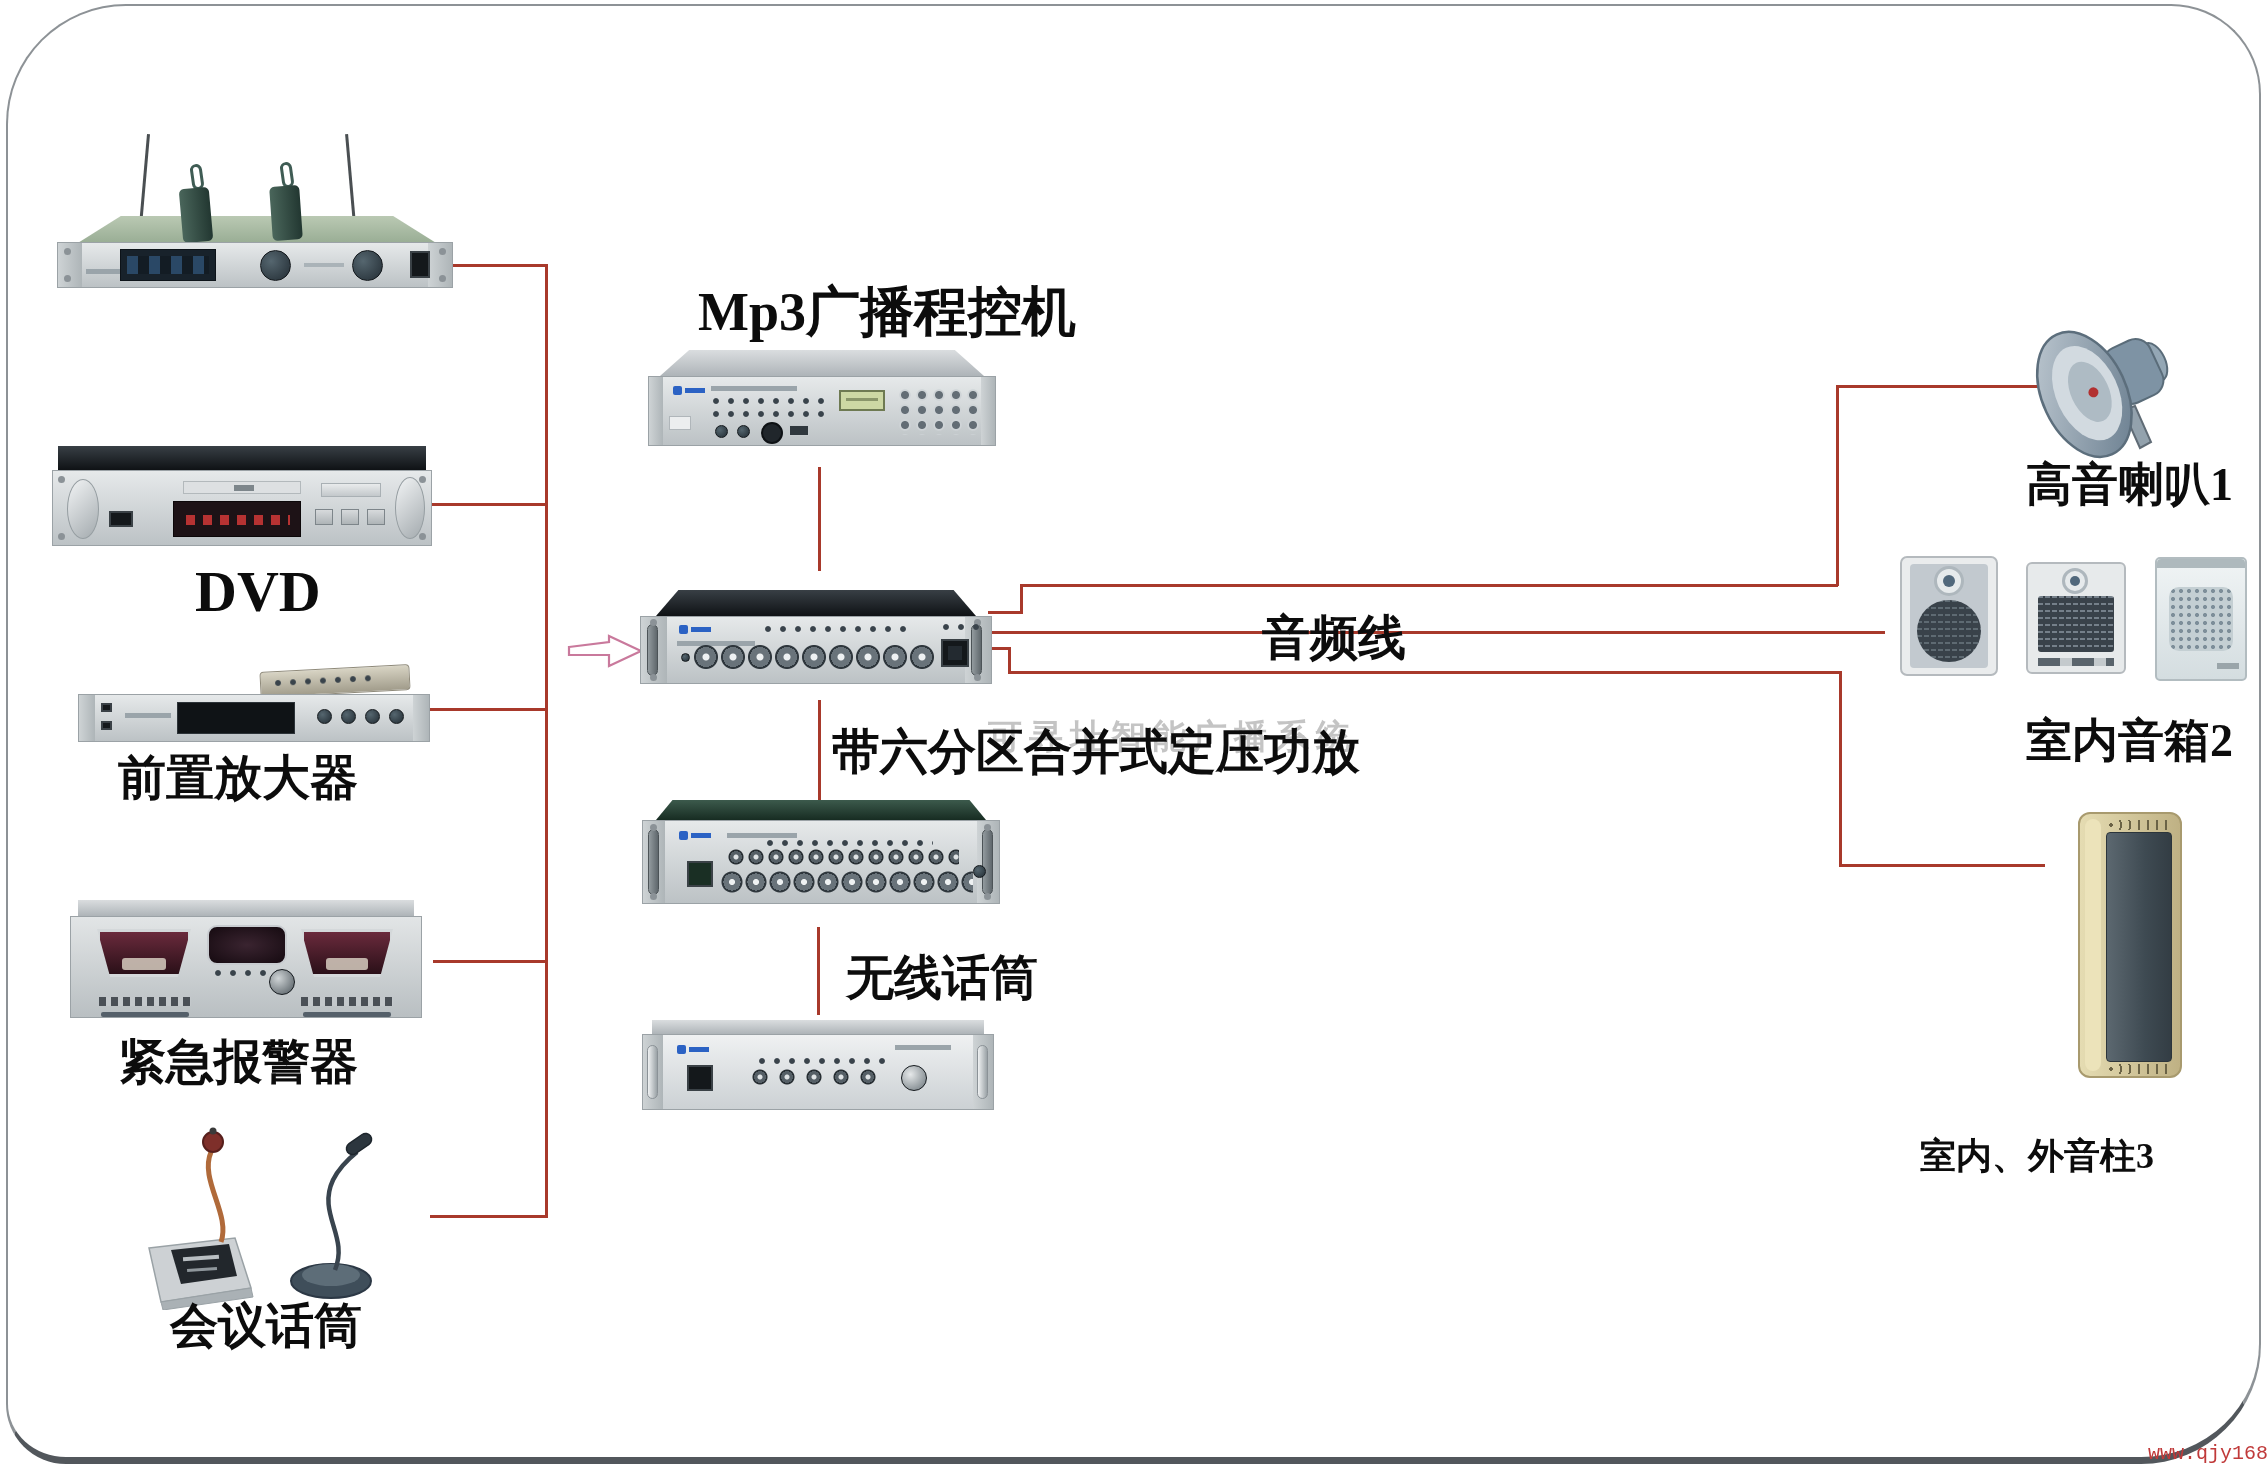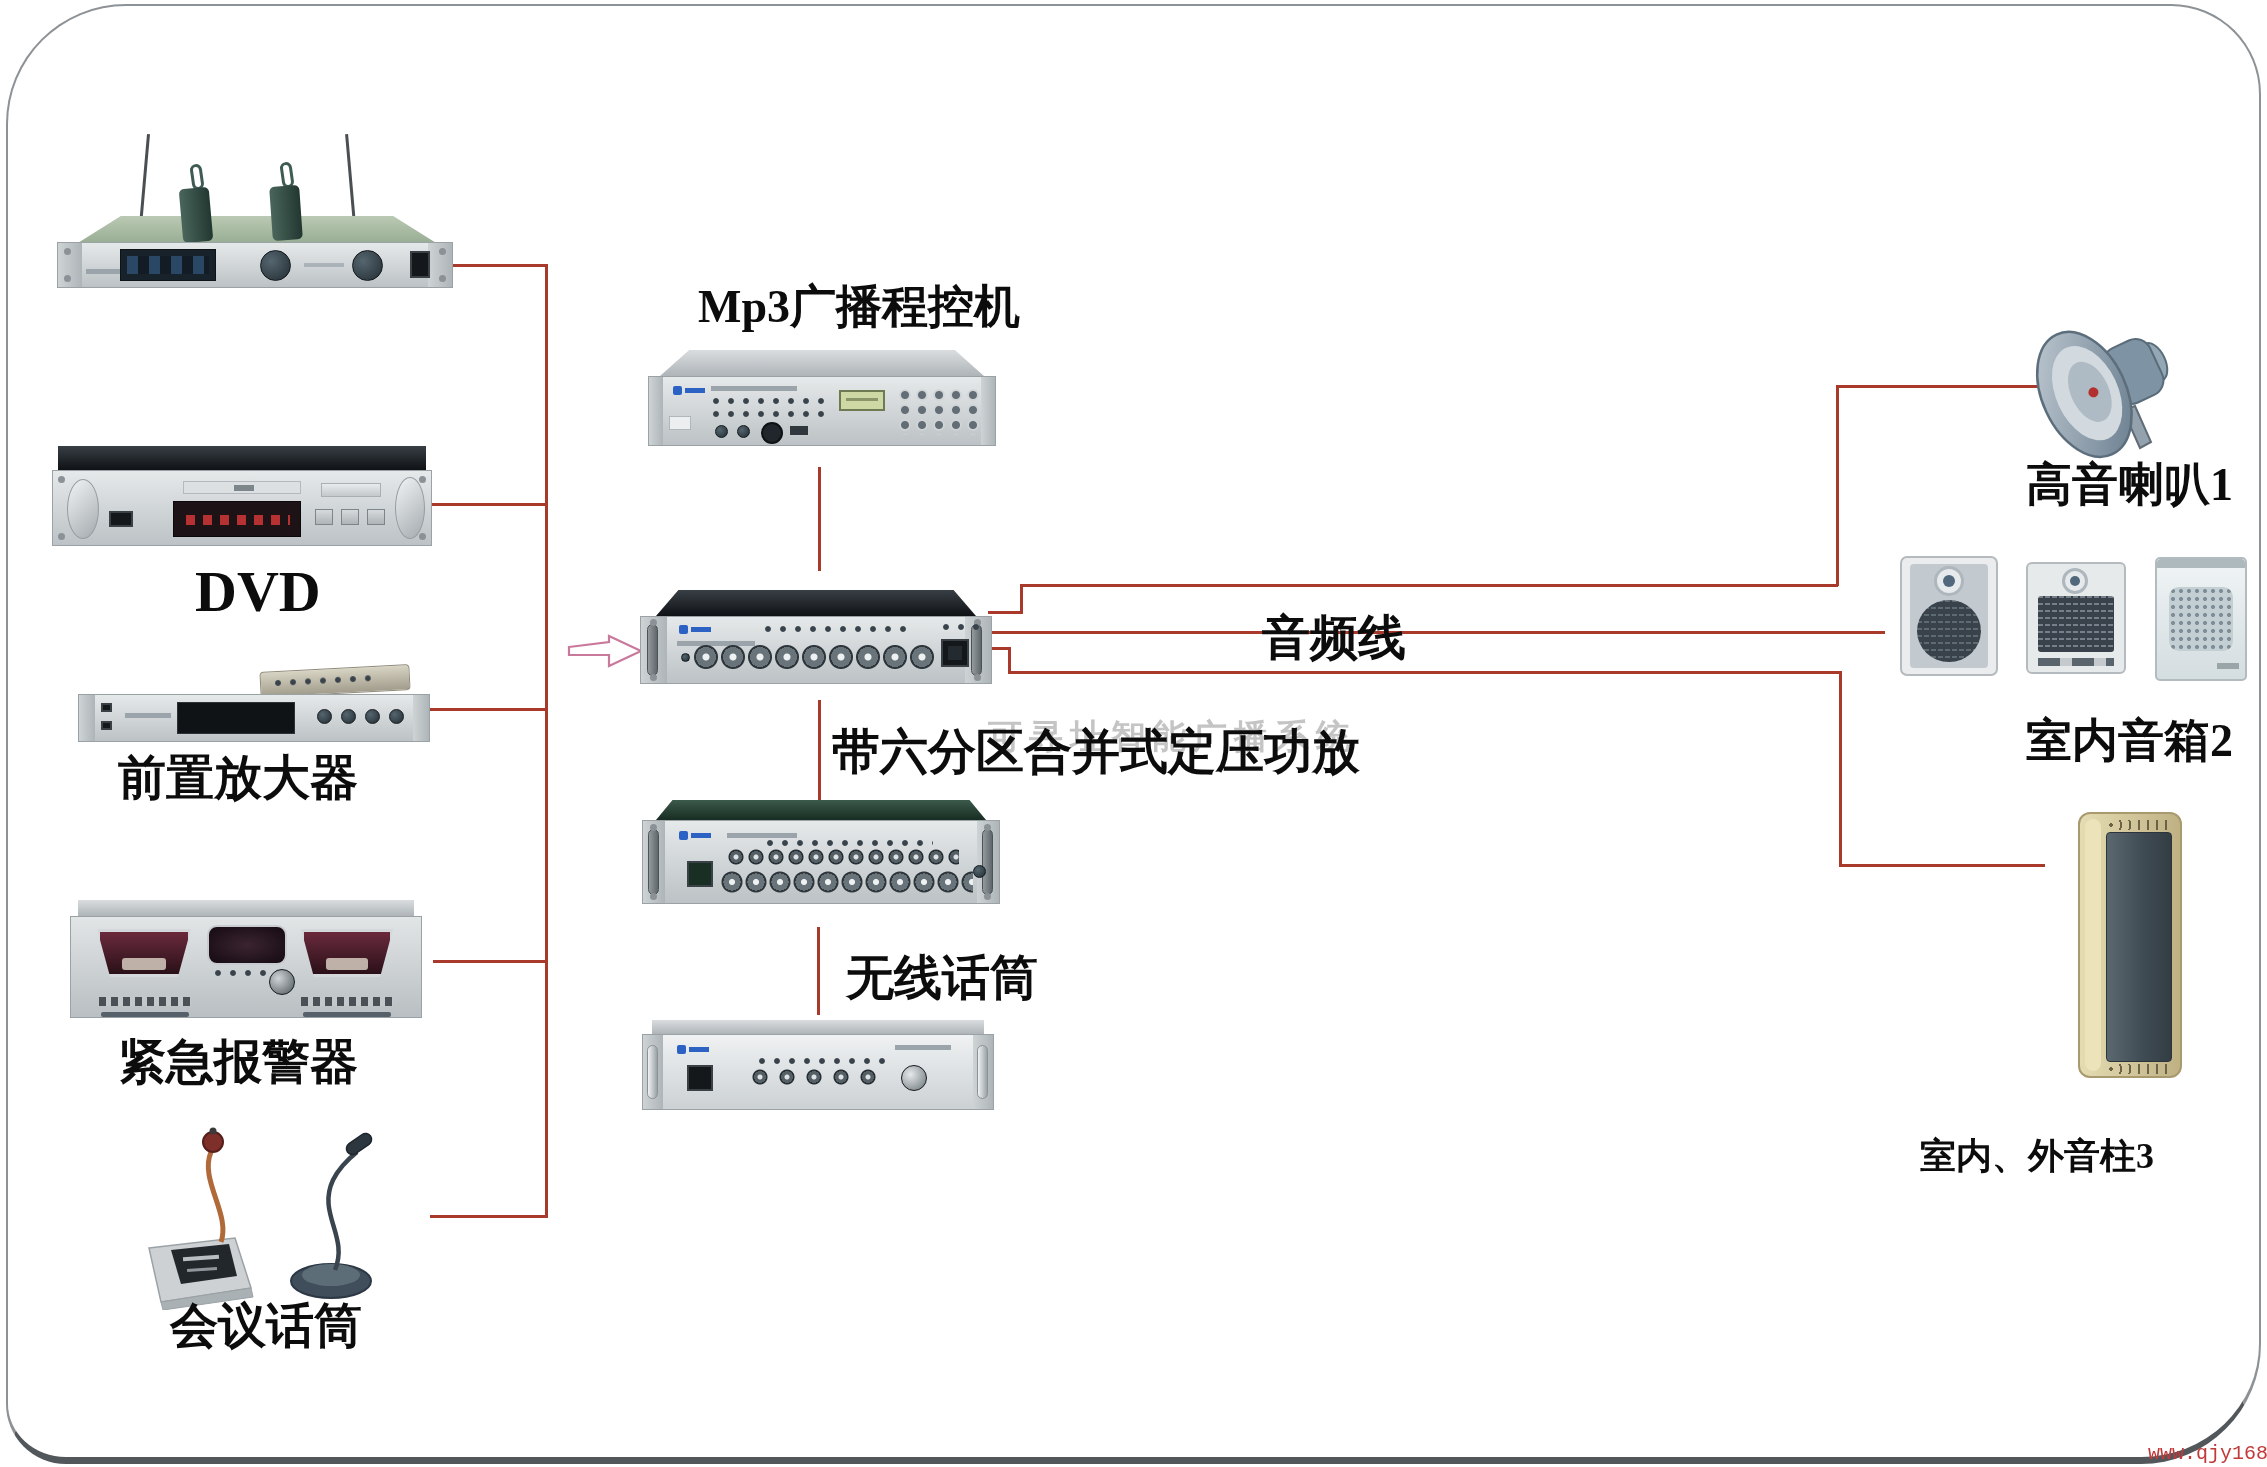--- a/index.html
+++ b/index.html
@@ -178,21 +178,21 @@
     <path d="M 86,124 C 96,96 64,62 76,34" stroke="#b06a3a" stroke-width="5" fill="none"></path>
     <circle cx="78" cy="24" r="10" fill="#7e2f2a" stroke="#571f1c" stroke-width="2"></circle>
     <circle cx="78" cy="13" r="3.5" fill="#3a3a3a"></circle>
     <ellipse cx="196" cy="163" rx="40" ry="17" fill="#3f4e5a" stroke="#2c3845" stroke-width="2"></ellipse>
     <ellipse cx="196" cy="157" rx="29" ry="11" fill="#5d6d78"></ellipse>
     <path d="M 200,152 C 214,118 182,96 198,62 C 204,50 212,42 222,34" stroke="#39444e" stroke-width="4.5" fill="none"></path>
     <rect x="210" y="20" width="28" height="12" rx="6" fill="#2c363e" stroke="#1d252c" stroke-width="1.5" transform="rotate(-35 224 26)"></rect>
   </svg>
   <div class="lbl" style="left:170px;top:1294px;font-size:48px">会议话筒</div>
 
-  <div class="lbl" style="left:698px;top:276px;font-size:46px">Mp3广播程控机</div>
+  <div class="lbl" style="left:698px;top:276px;font-size:54px">Mp3广播程控机</div>
   <div class="abs" style="left:648px;top:350px;width:348px;height:102px;z-index:2">
     <div class="silvtop" style="left:12px;top:0;width:324px;height:26px;clip-path:polygon(9% 0,91% 0,100% 100%,0 100%)"></div>
     <div class="face" style="left:0;top:26px;width:348px;height:70px">
       <div class="ear" style="left:0;width:14px"></div>
       <div class="ear" style="right:0;width:14px"></div>
       <div class="logo" style="left:24px;top:9px"></div>
       <div class="modelbar" style="left:62px;top:9px;width:86px"></div>
       <div class="ledrow" style="left:60px;top:20px;width:122px;height:10px"></div>
       <div class="ledrow" style="left:60px;top:33px;width:122px;height:10px"></div>
       <div class="abs" style="left:190px;top:13px;width:46px;height:21px;background:#cdd8a4;border:2px solid #6e7a52;box-sizing:border-box">

